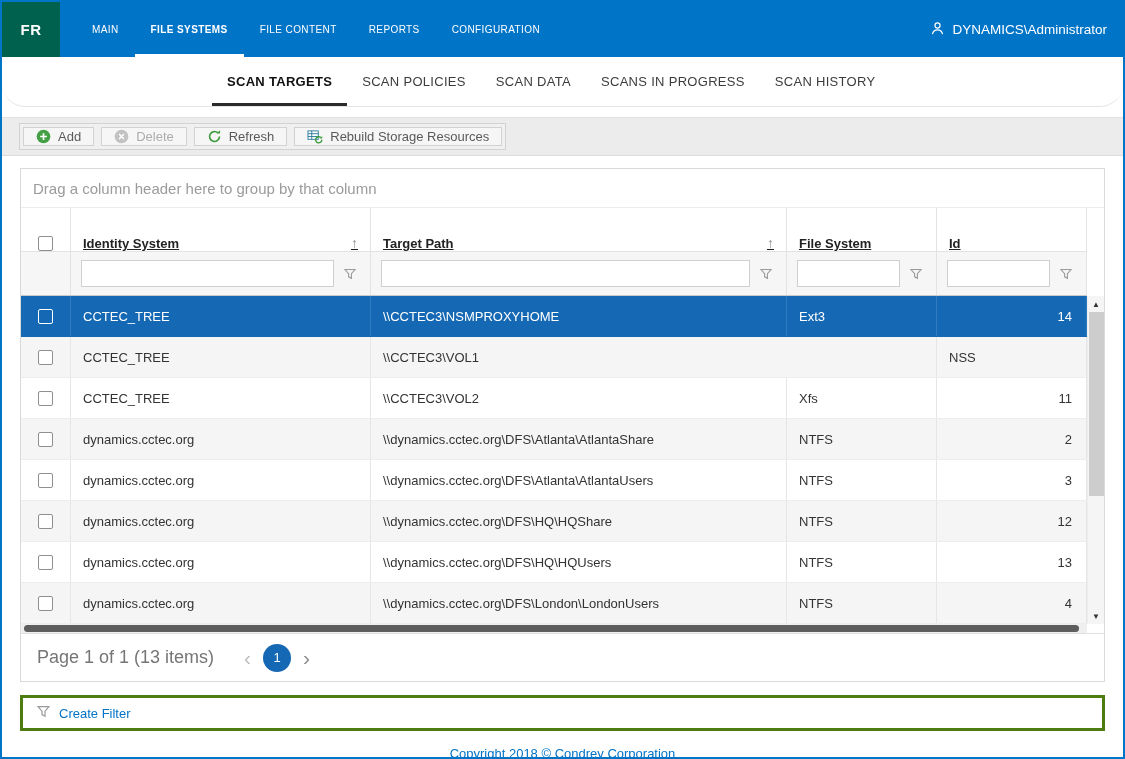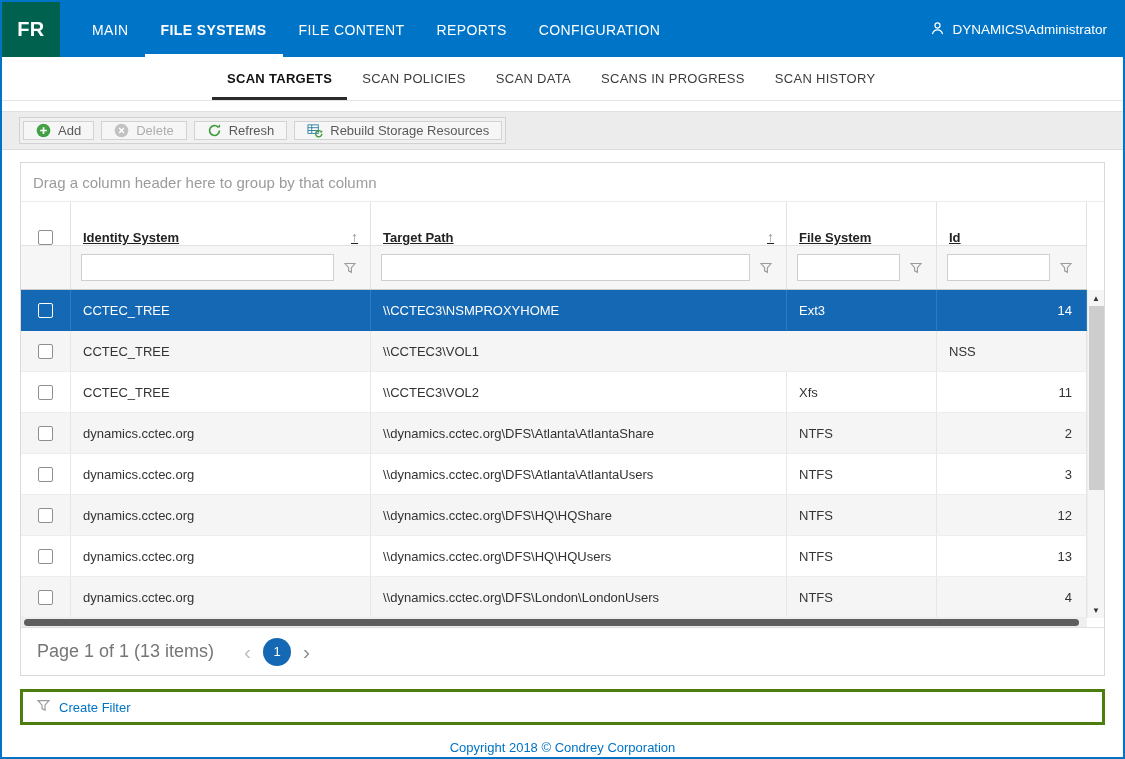--- a/index.html
+++ b/index.html
@@ -1,28 +1,28 @@
 <!DOCTYPE html>
 <html><head>
 <meta charset="utf-8">
 <style>
   * { margin:0; padding:0; box-sizing:border-box; }
   html,body { width:1125px; height:759px; font-family:"Liberation Sans", sans-serif; background:#fff; }
   .page { width:1125px; height:759px; border:2px solid #0074C7; background:#fff; display:flex; flex-direction:column; overflow:hidden; }
 
   
   .topbar { height:55px; background:#0074C7; display:flex; align-items:stretch; color:#fff; flex-shrink:0; }
-  .logo { width:58px; background:#00614E; color:#fff; font-weight:bold; font-size:20px; display:flex; align-items:center; justify-content:center; letter-spacing:.5px; }
+  .logo { width:58px; background:#00614E; color:#fff; font-weight:bold; font-size:15px; display:flex; align-items:center; justify-content:center; letter-spacing:.5px; }
   .topnav { display:flex; margin-left:16px; }
-  .topnav-item { padding:3px 16px 0; display:flex; align-items:center; font-size:14px; letter-spacing:.4px; cursor:pointer; border-bottom:3px solid transparent; white-space:nowrap; }
+  .topnav-item { padding:3px 16px 0; display:flex; align-items:center; font-size:10px; letter-spacing:.4px; cursor:pointer; border-bottom:3px solid transparent; white-space:nowrap; }
   .topnav-item.active { font-weight:bold; border-bottom-color:#fff; }
   .user { margin-left:auto; display:flex; align-items:center; gap:7px; padding-right:16px; font-size:13.5px; cursor:pointer; white-space:nowrap; }
 
   
-  .subnav { height:44px; background:#fff; display:flex; padding-left:210px; border-bottom:1px solid #E4E4E4; flex-shrink:0; }
+  .subnav { height:50px; background:#fff; display:flex; padding-left:210px; border-bottom:1px solid #E4E4E4; flex-shrink:0;border-radius:23px; }
   .subnav-item { padding:3px 15px 0; display:flex; align-items:center; font-size:13px; color:#3c3c3c; letter-spacing:.3px; cursor:pointer; border-bottom:3px solid transparent; white-space:nowrap; }
   .subnav-item.active { font-weight:bold; color:#111; border-bottom-color:#2b2b2b; }
 
   
   .toolbar { background:#ECECEC; border-top:1px solid #E0E0E0; border-bottom:1px solid #DCDCDC; padding:5px 17px; margin-top:10px; flex-shrink:0; }
   .btn-group { display:inline-flex; border:1px solid #D2D2D2; background:#F0F0F0; padding:3px; gap:7px; }
   .tbtn { display:inline-flex; align-items:center; gap:7px; background:#F6F6F6; border:1px solid #D2D2D2; color:#5a5a5a; font-size:13px; padding:1px 12px; cursor:pointer; font-family:inherit; white-space:nowrap; }
   .tbtn.disabled { color:#ADADAD; cursor:default; }
   .tbtn svg { display:block; }
 

